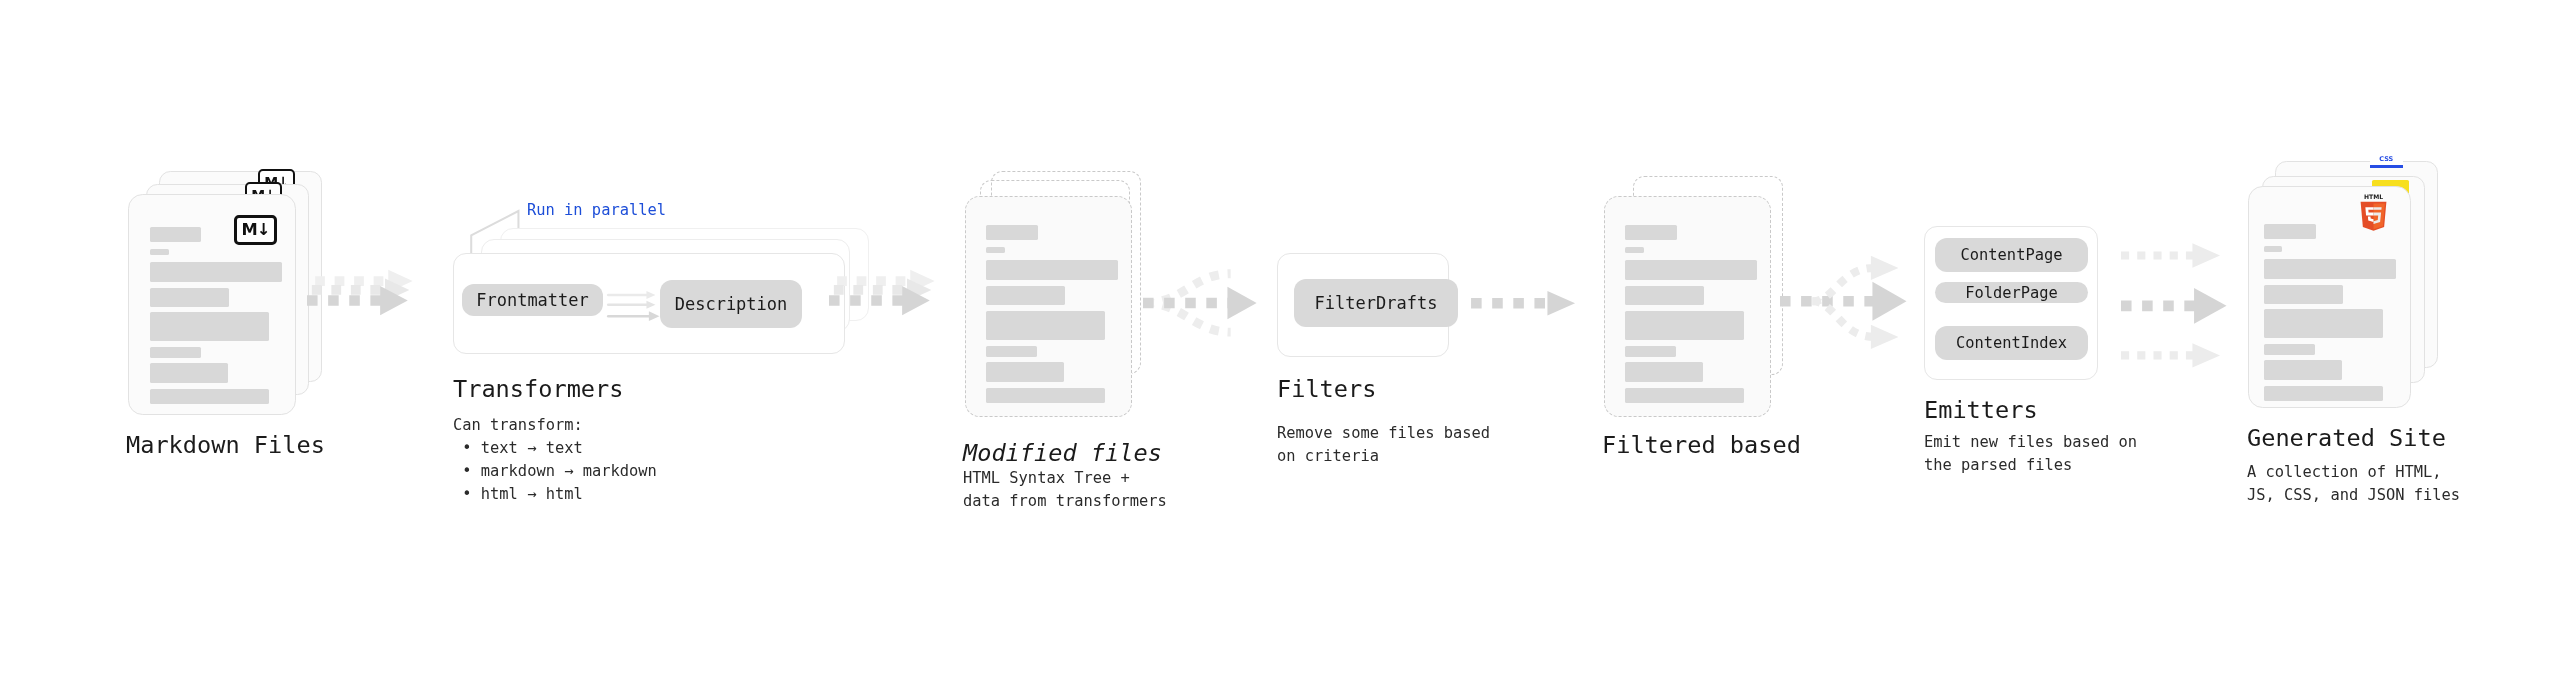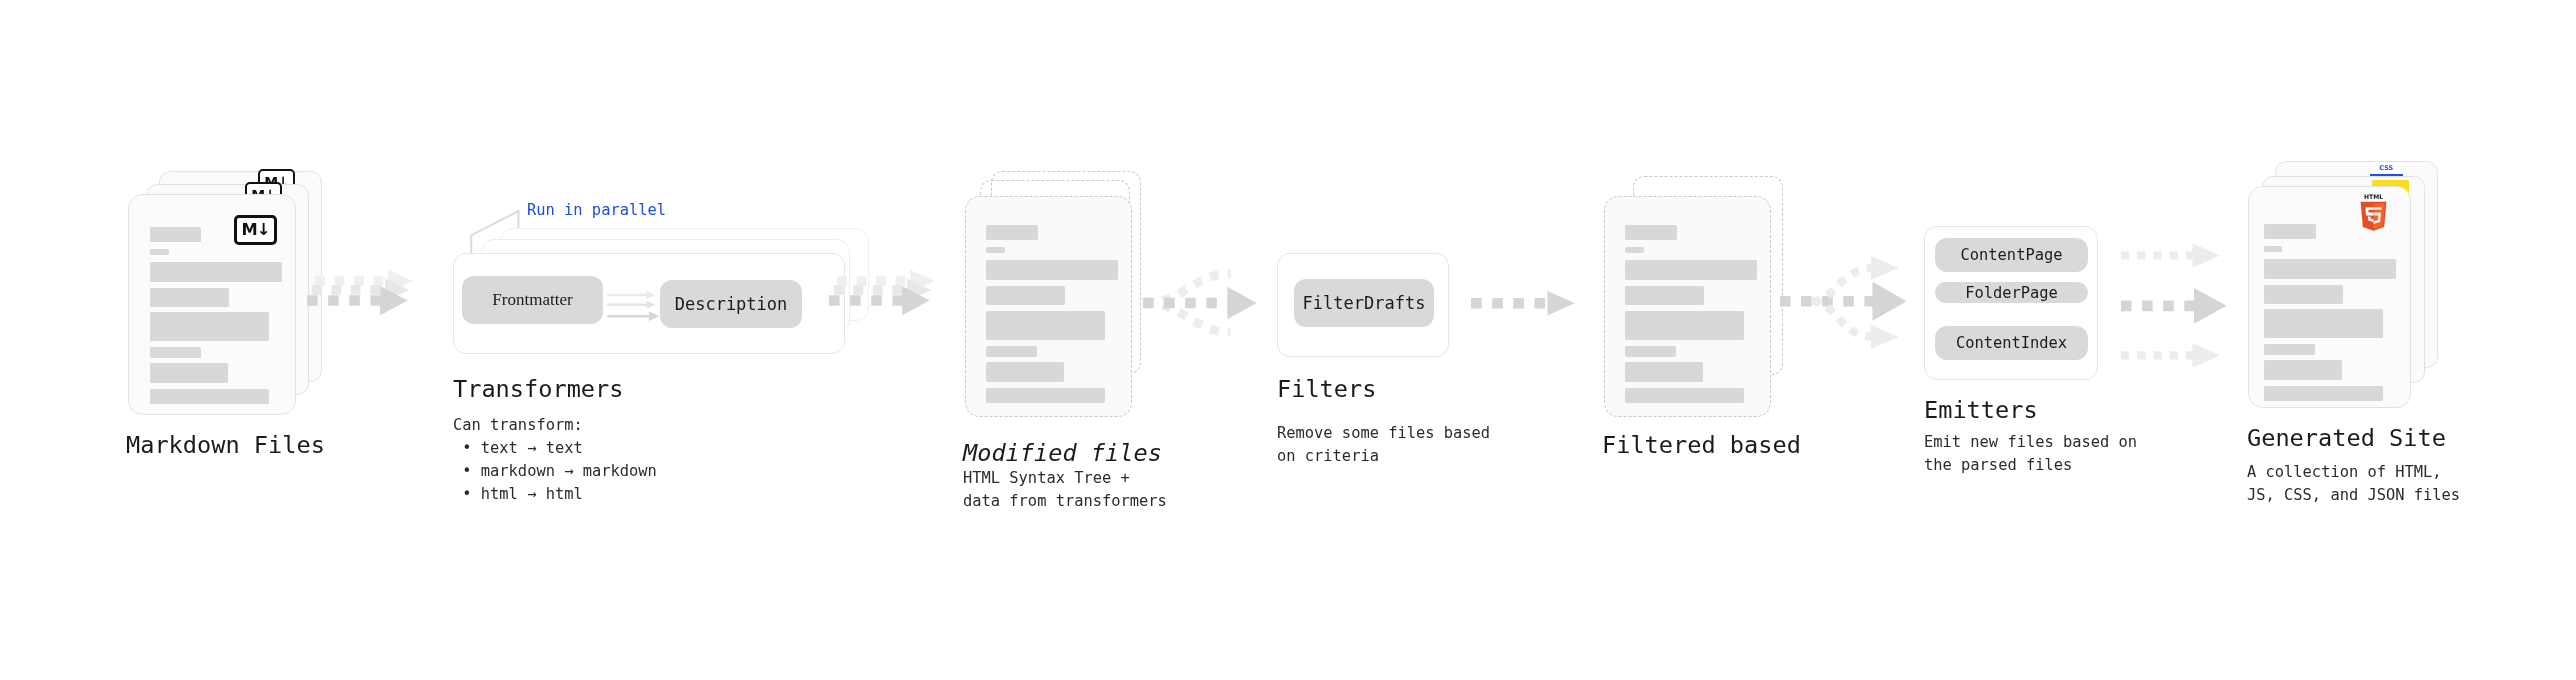--- a/index.html
+++ b/index.html
@@ -146,21 +146,21 @@
     <div class="groupbox" style="left:500px;top:228px;width:369px;height:93px;border-color:#f0f0f0;"></div>
     <div class="chip ghost" style="left:523px;top:248px;width:115px;height:49px;">x</div>
     <div class="chip ghost" style="left:670px;top:248px;width:148px;height:49px;">x</div>
 
     <div class="groupbox" style="left:481px;top:239px;width:369px;height:93px;border-color:#ededed;"></div>
     <div class="chip ghost2" style="left:504px;top:259px;width:115px;height:49px;">x</div>
     <div class="chip ghost2" style="left:651px;top:259px;width:148px;height:49px;">x</div>
 
     <div class="groupbox" style="left:453px;top:253px;width:392px;height:101px;border-color:#e6e6e6;"></div>
 
-    <div class="chip" style="left:462px;top:276px;width:141px;height:48px;font-family:Liberation Serif, serif;">Frontmatter</div>
+    <div class="chip" style="left:462px;top:284px;width:141px;height:32px;">Frontmatter</div>
 
     <svg class="node" style="left:608px;top:273px;width:59px;height:57px;" width="59" height="57" viewBox="0 0 72 70">
       <g fill="none" stroke-linecap="round">
         <line x1="0" y1="27" x2="50" y2="27" stroke="#eaeaea" stroke-width="3"></line>
         <polygon points="47,22 58,27 47,32" fill="#eaeaea"></polygon>
         <line x1="0" y1="39" x2="50" y2="39" stroke="#e4e4e4" stroke-width="3"></line>
         <polygon points="47,34 58,39 47,44" fill="#e4e4e4"></polygon>
         <line x1="0" y1="53" x2="54" y2="53" stroke="#d8d8d8" stroke-width="3"></line>
         <polygon points="50,47 63,53 50,59" fill="#d8d8d8"></polygon>
       </g>
@@ -214,21 +214,21 @@
     <path d="M2,43 C50,43 62,7 108,7" stroke="#ededed" stroke-width="11" stroke-dasharray="11 11" fill="none"></path>
     <path d="M2,43 C50,43 62,79 108,79" stroke="#ededed" stroke-width="11" stroke-dasharray="11 11" fill="none"></path>
     <g stroke="#d5d5d5" stroke-width="13" stroke-dasharray="13 13" fill="none">
       <line x1="0" y1="43" x2="108" y2="43"></line>
     </g>
     <polygon points="104,23 140,43 104,63" fill="#d5d5d5"></polygon>
   </svg>
 
   <div class="node">
     <div class="groupbox" style="left:1277px;top:253px;width:172px;height:104px;"></div>
-    <div class="chip" style="left:1294px;top:279px;width:140px;height:48px;">FilterDrafts</div>
+    <div class="chip" style="left:1294px;top:279px;width:164px;height:48px;">FilterDrafts</div>
 
     <div class="title" style="left:1277px;top:375px;">Filters</div>
     <div class="subtitle" style="left:1277px;top:414px;margin-top:8px;">Remove some files based
 on criteria</div>
   </div>
 
   <svg class="node" style="left:1471px;top:291px;width:122px;height:26px;" width="122" height="26" viewBox="0 0 150 32">
     <g stroke="#d5d5d5" stroke-width="13" stroke-dasharray="13 13" fill="none">
       <line x1="0" y1="15" x2="98" y2="15"></line>
     </g>
@@ -287,21 +287,21 @@
 
     <g stroke="#ececec" stroke-width="10" stroke-dasharray="10 10" fill="none">
       <line x1="0" y1="147" x2="92" y2="147"></line>
     </g>
     <polygon points="88,132 122,147 88,162" fill="#ececec"></polygon>
   </svg>
 
   <div class="node">
 
     <div class="filecard" style="left:2275px;top:161px;width:163px;height:207px;border-radius:11.4px;"></div>
-    <div class="css-badge" style="left:2370px;top:163px;">CSS</div>
+    <div class="css-badge" style="left:2370px;top:154px;">CSS</div>
 
     <div class="filecard" style="left:2262px;top:176px;width:163px;height:207px;border-radius:11.4px;"></div>
     <div class="js-badge" style="left:2372px;top:180px;"></div>
 
     <div class="filecard" style="left:2248px;top:186px;width:163px;height:222px;">
       <div class="skel" style="left:14.6px;top:37px;width:52px;height:14.6px;"></div>
       <div class="skel" style="left:14.6px;top:59px;width:18.7px;height:5.7px;"></div>
       <div class="skel" style="left:14.6px;top:72px;width:132px;height:20.3px;"></div>
       <div class="skel" style="left:14.6px;top:98px;width:79px;height:18.7px;"></div>
       <div class="skel" style="left:14.6px;top:122px;width:119px;height:29px;"></div>

